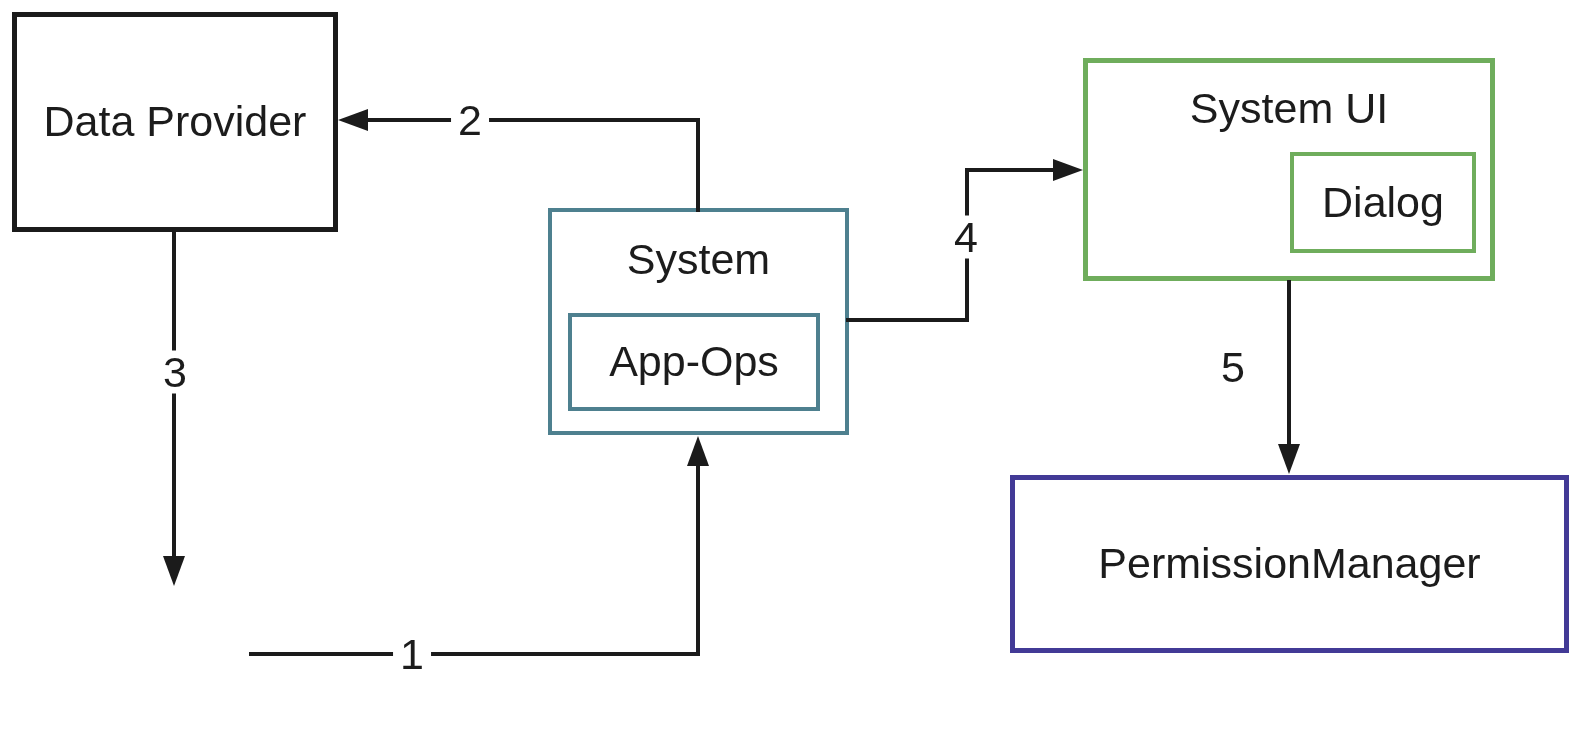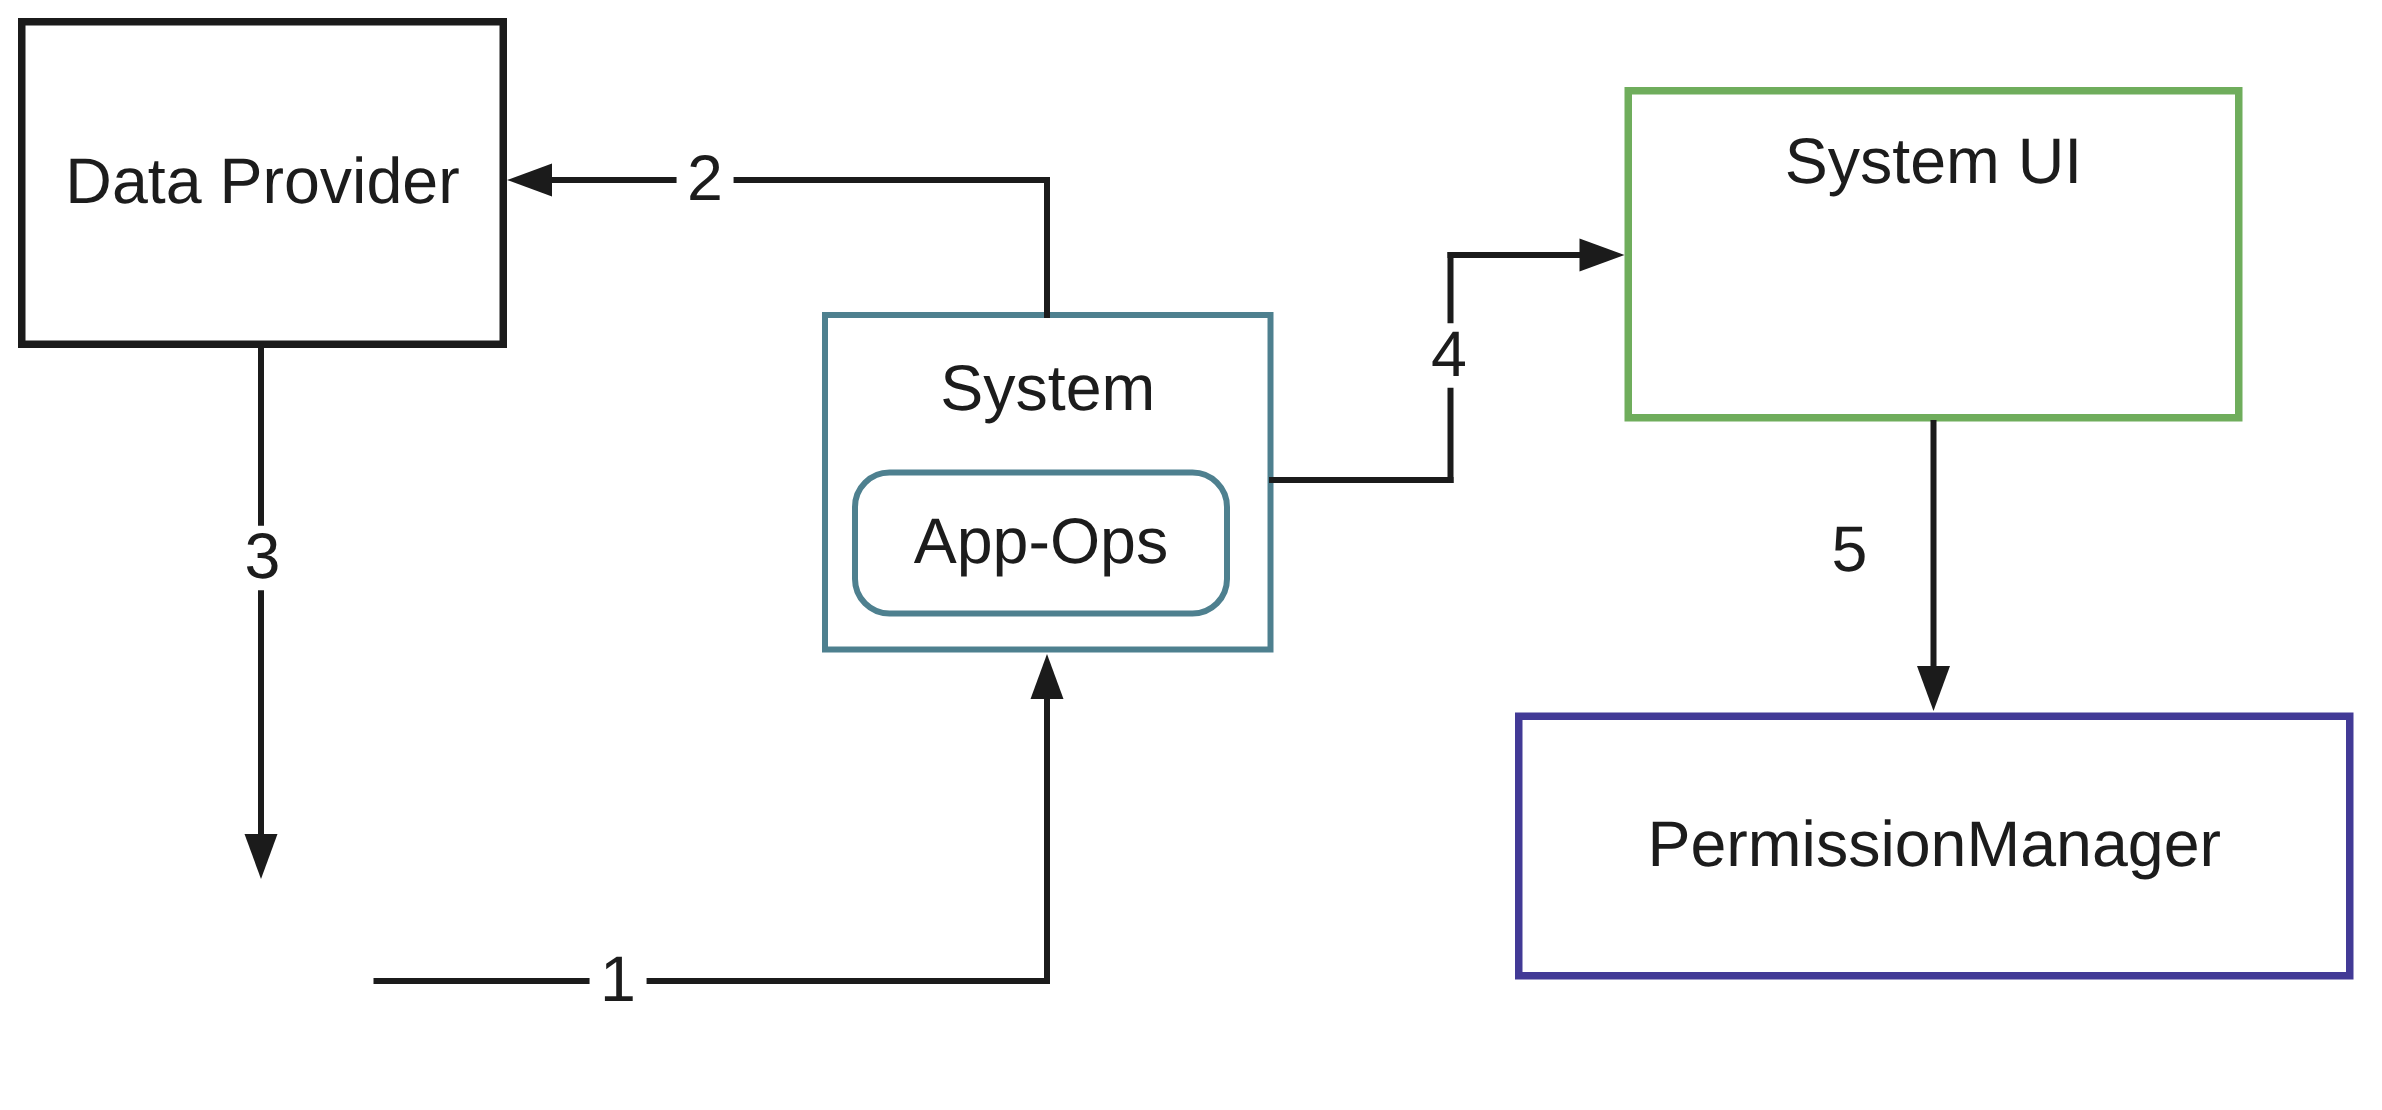--- a/index.html
+++ b/index.html
@@ -81,28 +81,31 @@
 
   <div class="node" id="node-data-provider" style="border-color: rgb(27, 27, 27);">
     <span>Data Provider</span>
   </div>
 
 
   <div class="node top-label" id="node-system" style="border-color: rgb(78, 128, 143);">
     <span>System</span>
   </div>
 
-  <div class="node" id="node-app-ops" style="border-color: rgb(78, 128, 143); border-radius: 25px;">
+  <div class="node" id="node-app-ops" style="border-color: rgb(78, 128, 143);">
     <span>App-Ops</span>
   </div>
 
   <div class="node top-label" id="node-system-ui" style="border-color: rgb(111, 173, 92);">
     <span>System UI</span>
   </div>
 
+  <div class="node" id="node-dialog" style="border-color: rgb(111, 173, 92);">
+    <span>Dialog</span>
+  </div>
 
   <div class="node" id="node-permission-mgr" style="border-color: rgb(66, 58, 150);">
     <span>PermissionManager</span>
   </div>
 
   <div class="seg" id="e1-h"></div>
   <div class="seg" id="e1-v"></div>
   <div class="ah ah-up" id="e1-head"></div>
   <span class="edge-label" id="e1-label">1</span>
 

